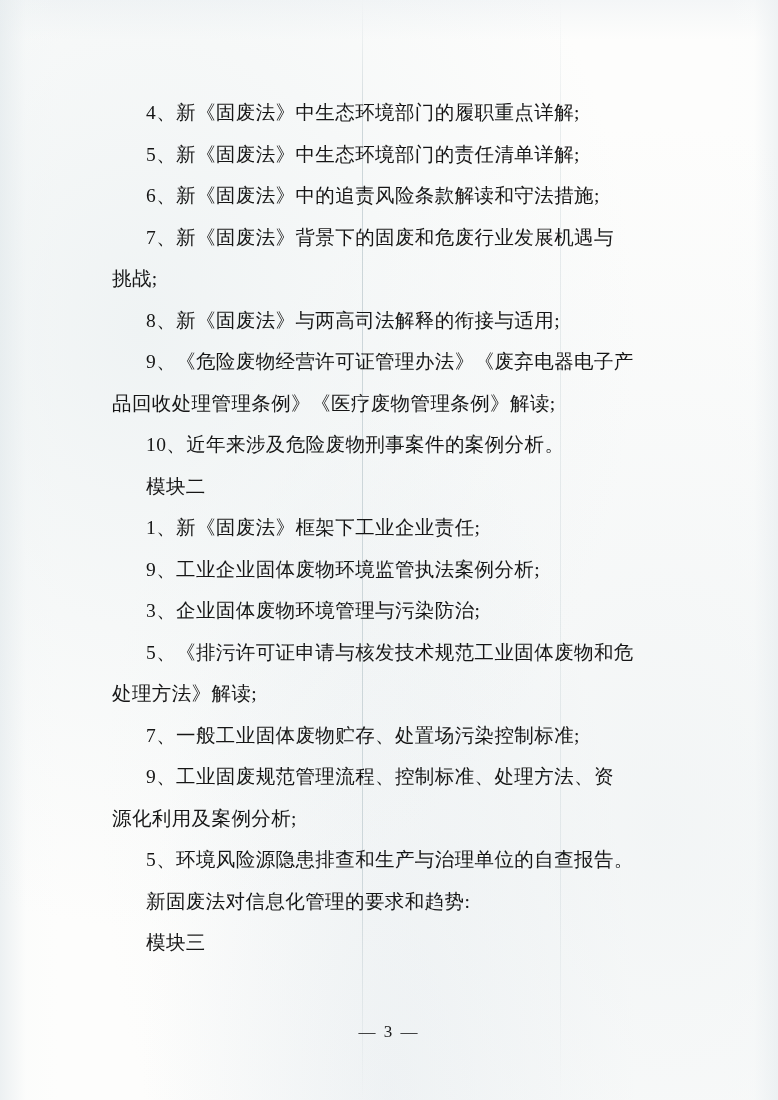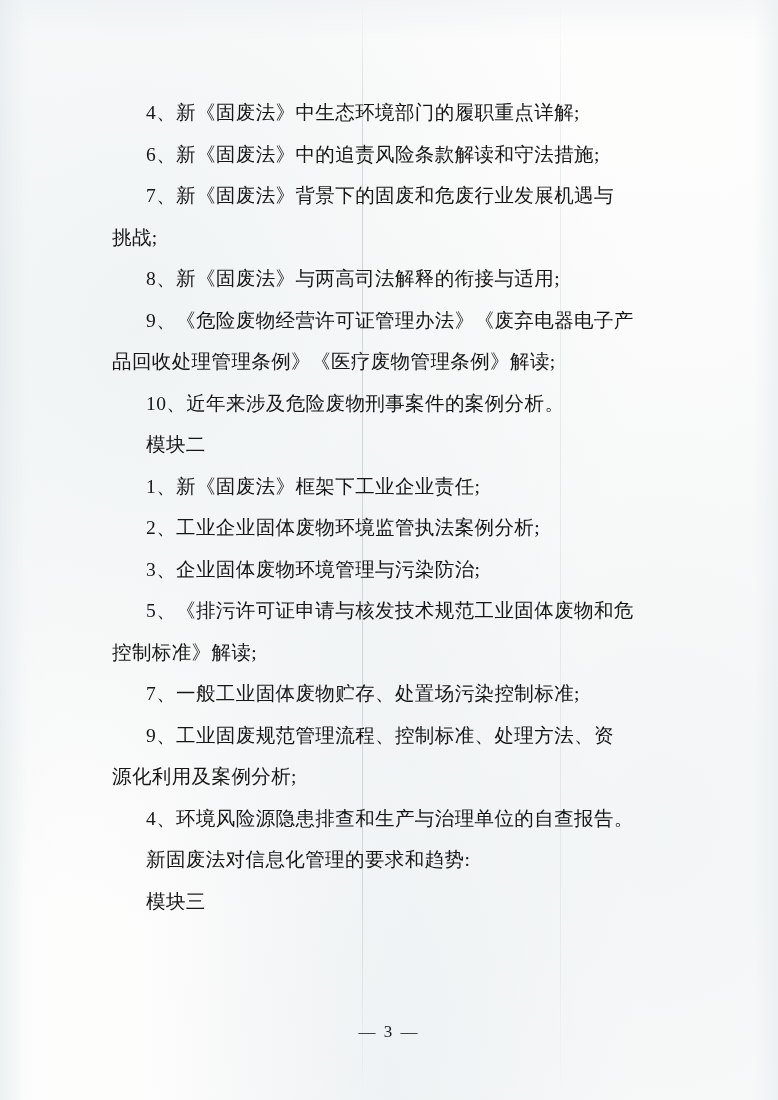--- a/index.html
+++ b/index.html
@@ -96,35 +96,36 @@
 </head>
 <body>
 
 <div class="page">
   <div class="crease left"></div>
   <div class="crease right"></div>
   <div class="smudge" style="left:398px; top:856px;"></div>
 
   <div class="content">
     <p class="line indent">4、新《固废法》中生态环境部门的履职重点详解;</p>
+    <p class="line indent">5、新《固废法》中生态环境部门的责任清单详解;</p>
     <p class="line indent">6、新《固废法》中的追责风险条款解读和守法措施;</p>
     <p class="line indent">7、新《固废法》背景下的固废和危废行业发展机遇与</p>
     <p class="line hang">挑战;</p>
     <p class="line indent">8、新《固废法》与两高司法解释的衔接与适用;</p>
     <p class="line indent">9、《危险废物经营许可证管理办法》《废弃电器电子产</p>
     <p class="line hang">品回收处理管理条例》《医疗废物管理条例》解读;</p>
     <p class="line indent">10、近年来涉及危险废物刑事案件的案例分析。</p>
     <p class="line indent">模块二</p>
     <p class="line indent">1、新《固废法》框架下工业企业责任;</p>
-    <p class="line indent">2、工业企业固体废物环境监管执法案例分析;</p>
+    <p class="line indent">9、工业企业固体废物环境监管执法案例分析;</p>
     <p class="line indent">3、企业固体废物环境管理与污染防治;</p>
     <p class="line indent">5、《排污许可证申请与核发技术规范工业固体废物和危</p>
-    <p class="line hang">控制标准》解读;</p>
+    <p class="line hang">处理方法》解读;</p>
     <p class="line indent">7、一般工业固体废物贮存、处置场污染控制标准;</p>
     <p class="line indent">9、工业固废规范管理流程、控制标准、处理方法、资</p>
     <p class="line hang">源化利用及案例分析;</p>
-    <p class="line indent">4、环境风险源隐患排查和生产与治理单位的自查报告。</p>
+    <p class="line indent">5、环境风险源隐患排查和生产与治理单位的自查报告。</p>
     <p class="line indent">新固废法对信息化管理的要求和趋势:</p>
     <p class="line indent">模块三</p>
   </div>
 
   <div class="footer">— 3 —</div>
 </div>
 
 </body></html>

